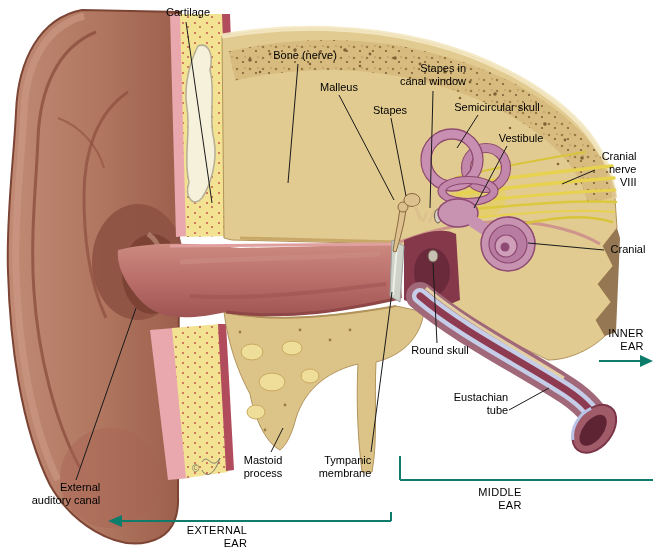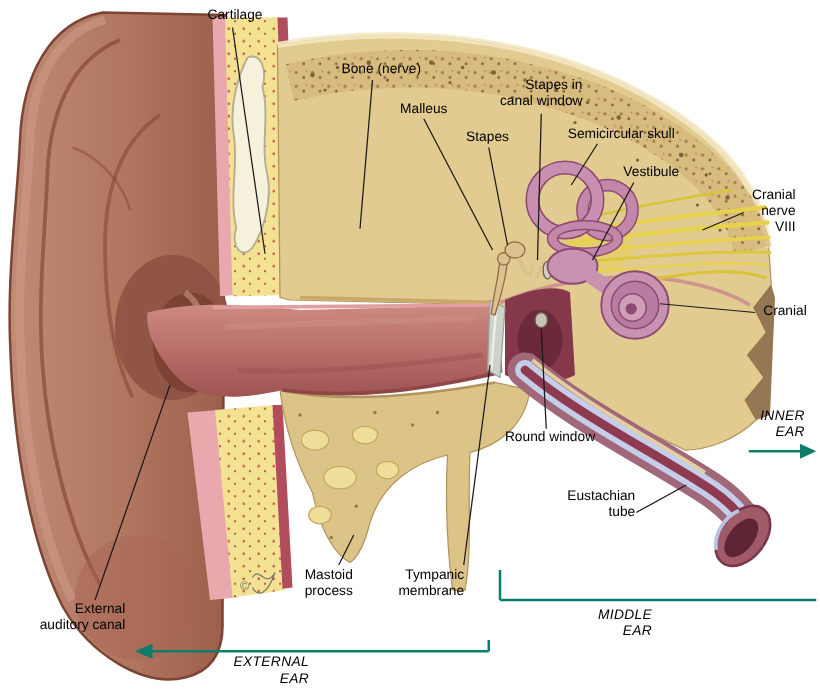--- a/index.html
+++ b/index.html
@@ -6,21 +6,21 @@
   .stage{
     position:relative;width:656px;height:555px;background:#ffffff;overflow:hidden;
     font-family:"Liberation Sans",sans-serif;
   }
   .art{position:absolute;left:0;top:0;width:656px;height:555px;}
   .lbl{
     position:absolute;transform:translateX(-50%);
     font-size:11px;line-height:13px;color:#000;
     white-space:pre-line;text-align:right;
   }
-  .region{letter-spacing:.3px;font-style:italic;}
+  .region{letter-spacing:.3px;}
 </style>
 </head>
 <body>
 
 <div class="stage">
 
   <svg class="art" viewBox="0 0 656 555" aria-hidden="true">
     <defs>
       <linearGradient id="gPinna" x1="0" y1="0" x2="1" y2="0">
         <stop offset="0" stop-color="#c08a74"></stop>
@@ -229,21 +229,21 @@
   <div class="lbl" style="left:305px;top:49px">Bone (nerve)</div>
   <div class="lbl" style="left:339px;top:81px">Malleus</div>
   <div class="lbl" style="left:390px;top:104px">Stapes</div>
   <div class="lbl" style="left:433px;top:62px">Stapes in
 canal window</div>
   <div class="lbl" style="left:497px;top:101px">Semicircular skull</div>
   <div class="lbl" style="left:521px;top:132px">Vestibule</div>
   <div class="lbl" style="left:617px;top:150px">Cranial
 nerve VIII</div>
   <div class="lbl" style="left:628px;top:243px">Cranial</div>
-  <div class="lbl" style="left:440px;top:344px">Round window</div>
+  <div class="lbl" style="left:440px;top:344px">Round skull</div>
   <div class="lbl" style="left:481px;top:391px">Eustachian
 tube</div>
   <div class="lbl" style="left:345px;top:454px">Tympanic
 membrane</div>
   <div class="lbl" style="left:263px;top:454px">Mastoid
 process</div>
   <div class="lbl" style="left:66px;top:481px">External
 auditory canal</div>
 
   <div class="lbl region" style="left:217px;top:524px">EXTERNAL

